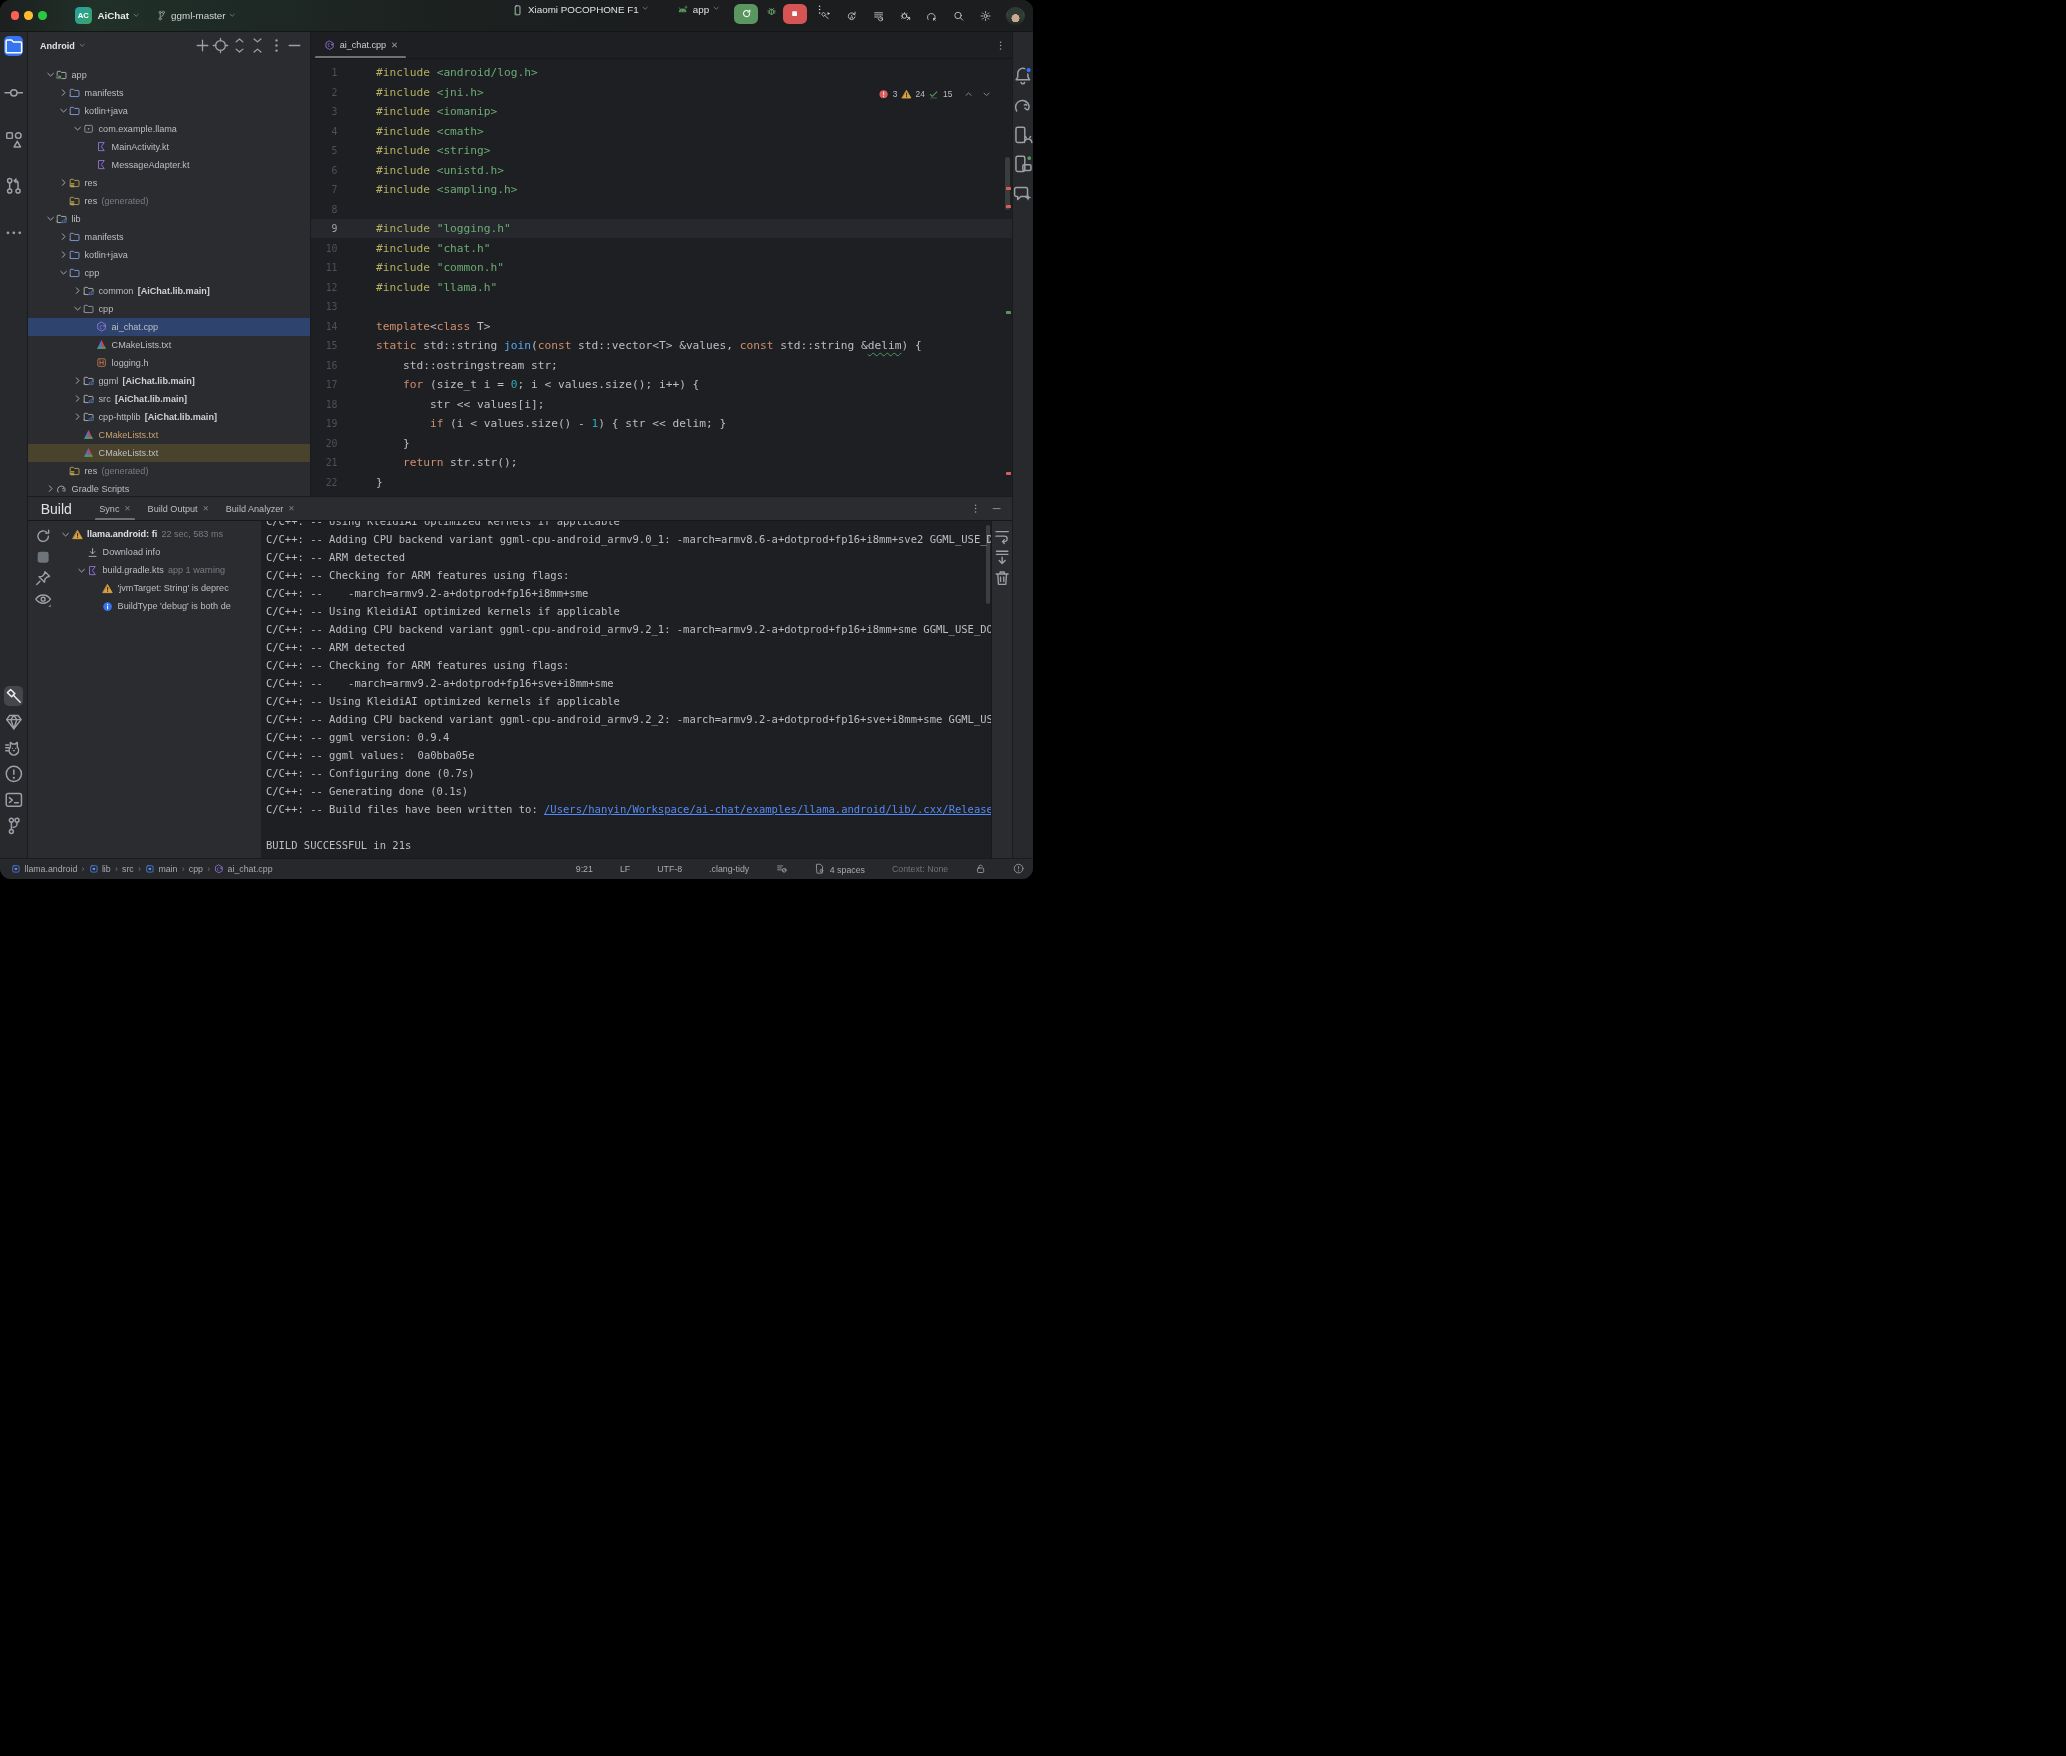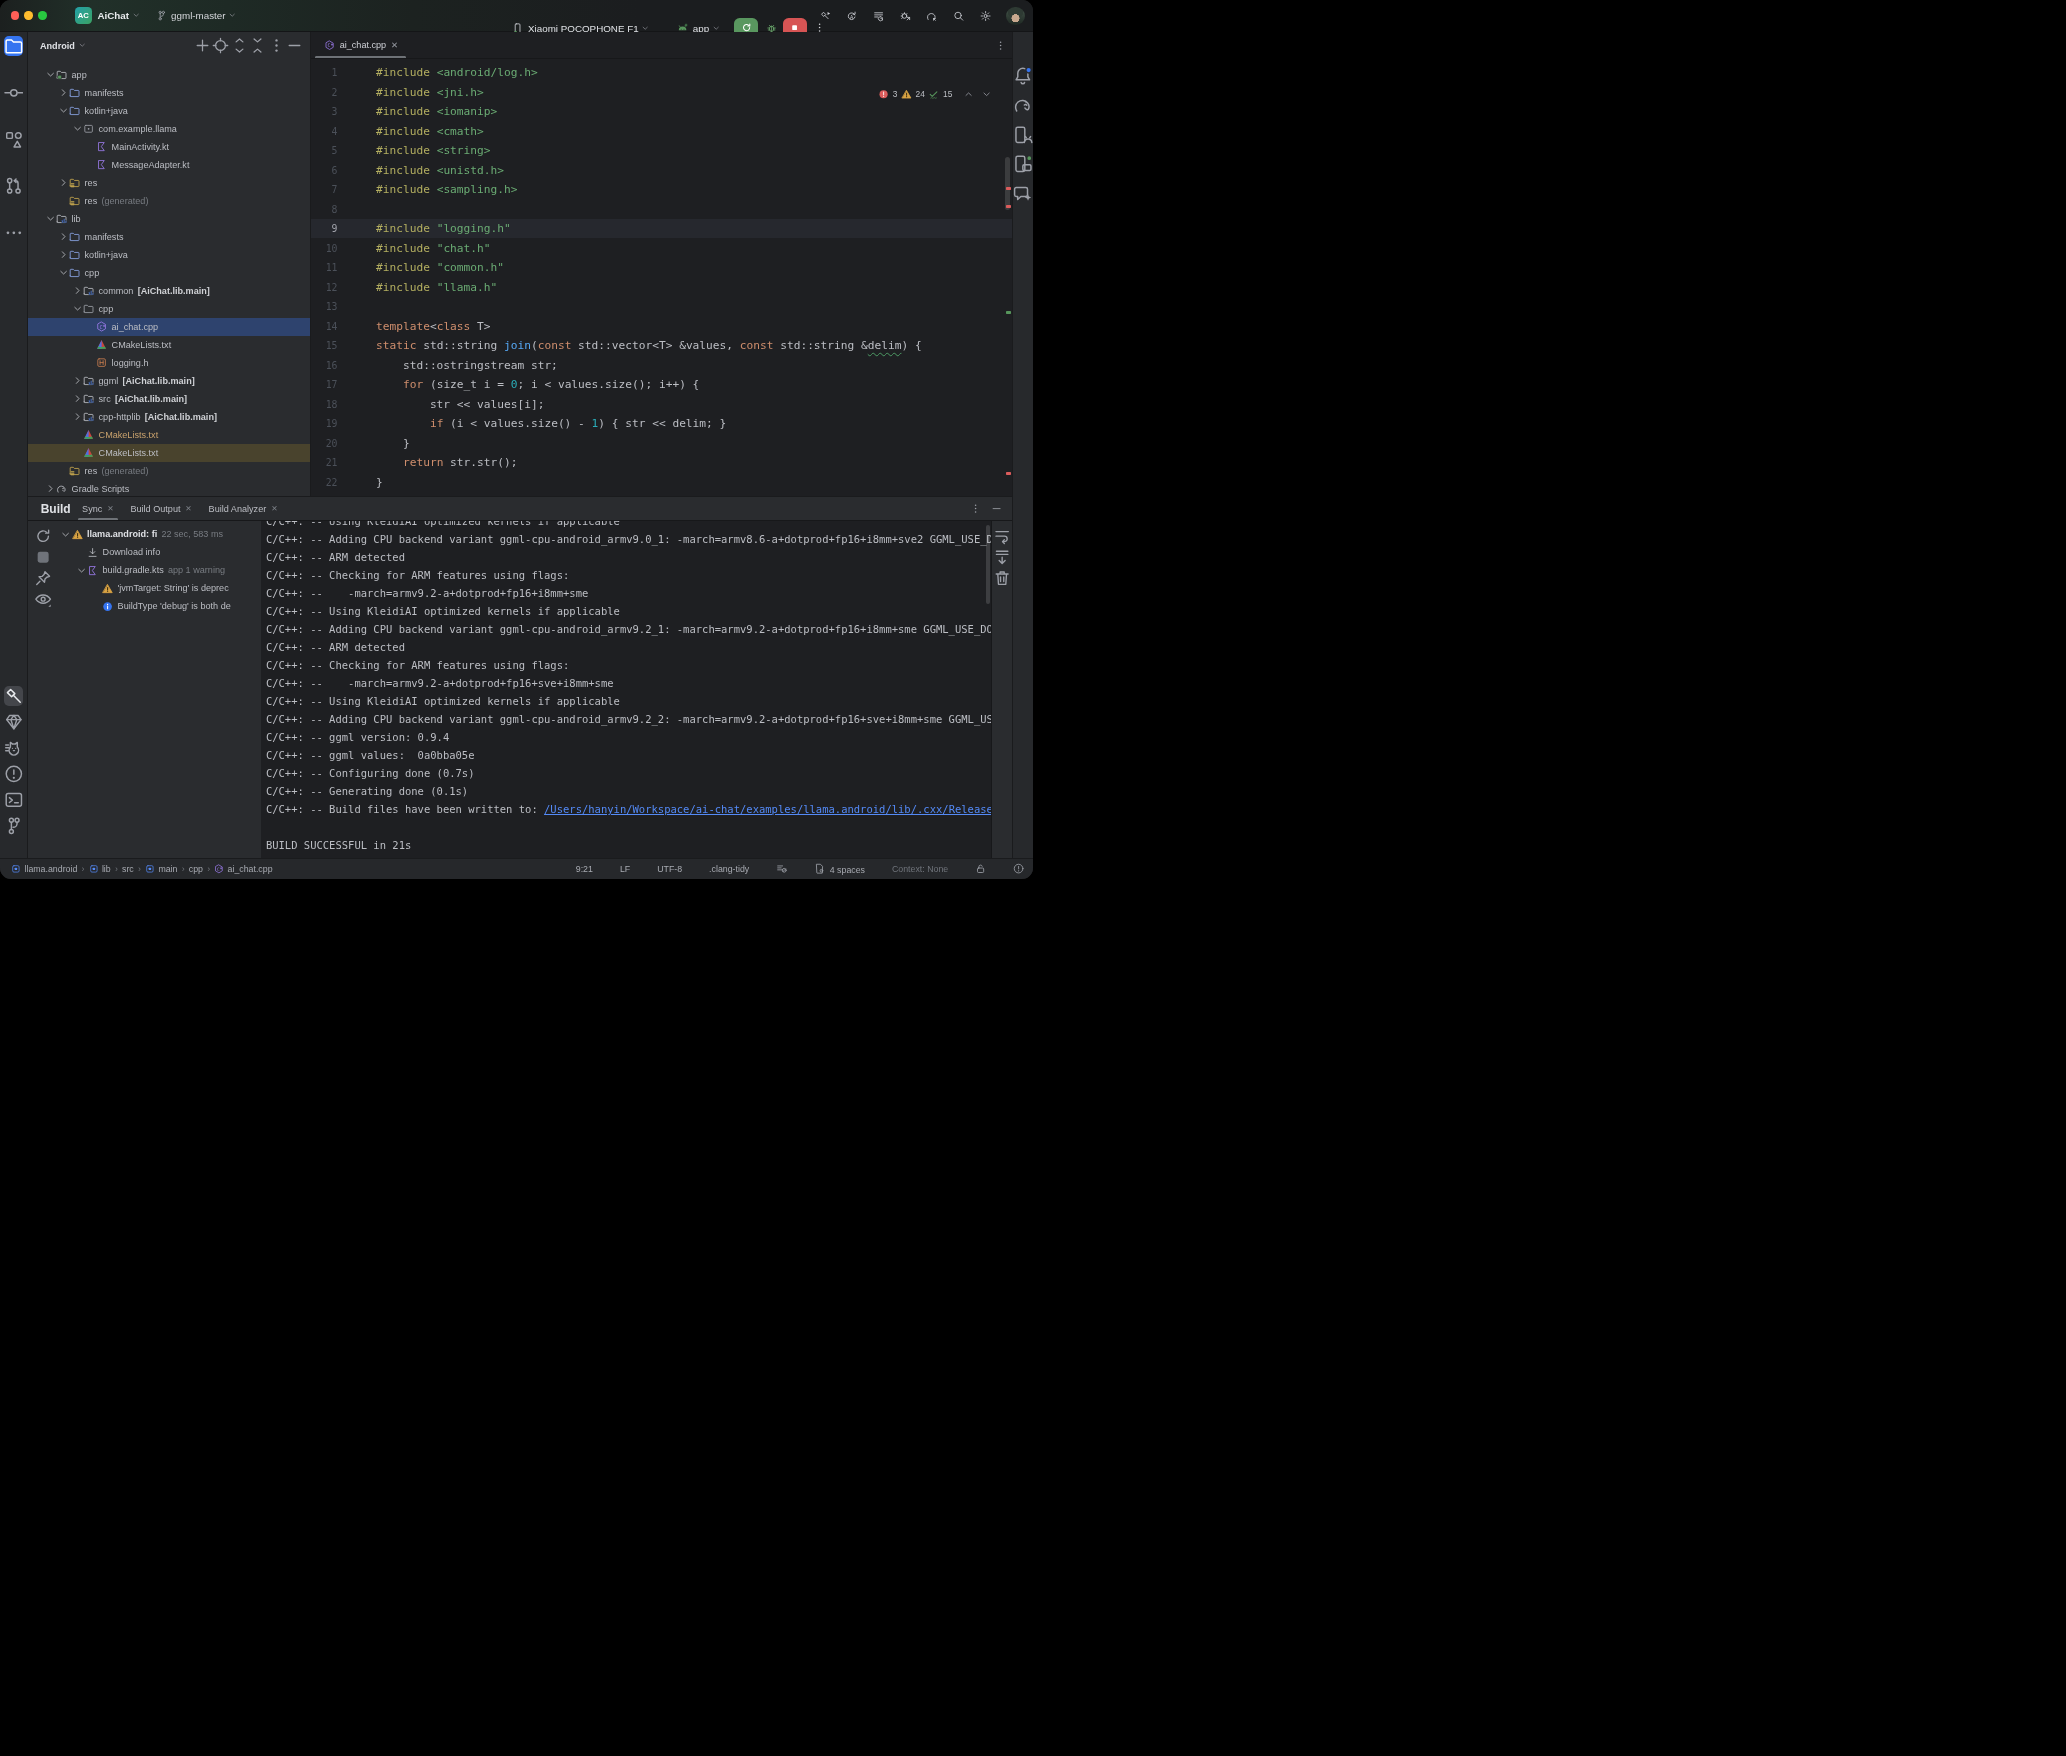--- a/index.html
+++ b/index.html
@@ -12,21 +12,21 @@
     border-bottom:0.7px solid #141517;}
   .traffic{display:flex;gap:5.6px;margin-left:10.5px;}
   .tl{width:8.4px;height:8.4px;border-radius:50%;}
   .tl.r{background:#FE5F57}.tl.y{background:#FEBC2E}.tl.g{background:#28C840}
   .ac-badge{width:17px;height:17px;border-radius:4.2px;margin-left:28px;
     background:linear-gradient(135deg,#23A1A8,#3BA163);color:#fff;font-weight:bold;font-size:7.7px;
     display:flex;align-items:center;justify-content:center;}
   .tb-name{font-size:9.8px;font-weight:600;color:#E8EAED;margin-left:5.6px;}
   .tb-branch{font-size:9.8px;color:#D5D7DB;margin-left:4.2px;}
   .chev{width:8.4px;height:8.4px;color:#9DA0A8;margin-left:2.8px;display:inline-flex;}
-  .tb-run{position:absolute;left:512px;top:12px;height:32px;display:flex;align-items:center;}
+  .tb-run{position:absolute;left:512px;top:4px;height:32px;display:flex;}
   .tb-run .txt{font-size:9.8px;color:#DFE1E5;margin-left:4.9px;white-space:nowrap;}
   .btn-run{width:24px;height:19.7px;border-radius:5.6px;background:#59975F;margin-left:14px;
     display:flex;align-items:center;justify-content:center;}
   .btn-stop{width:24px;height:19.7px;border-radius:5.6px;background:#D75454;margin-left:5.6px;
     display:flex;align-items:center;justify-content:center;}
   .tb-right{position:absolute;right:8.4px;top:0;height:32px;display:flex;align-items:center;gap:15.5px;color:#CED0D6;}
   .tb-right .ic{width:14px;height:14px;}
   .avatar{width:18.3px;height:18.3px;border-radius:50%;
     background:radial-gradient(circle at 50% 62%,#C8A88E 0 27%,rgba(0,0,0,0) 28%),
                radial-gradient(circle at 50% 28%,#2E3A33 0 46%,rgba(0,0,0,0) 47%),
@@ -80,21 +80,21 @@
   .t-n{color:#2AACB8}.t-p{color:#BCBEC4}
   .t-u{color:#BCBEC4;text-decoration:underline wavy #4C9A64 0.7px;text-underline-offset:2.8px;}
   .inspections{position:absolute;top:29.5px;right:19.7px;display:flex;align-items:center;gap:3.5px;font-size:8.4px;color:#BCBEC4;z-index:3;}
   .inspections .ic{width:10.5px;height:10.5px;}
   .insp-arrows{display:flex;gap:7px;margin-left:7px;color:#9DA0A8;}
   .ed-scroll{position:absolute;right:2.1px;top:98px;width:4.9px;height:53px;border-radius:2.8px;background:rgba(255,255,255,.13);}
   .stripe-mark{position:absolute;right:1.4px;width:4.9px;height:2.8px;border-radius:0.7px;}
   
   .buildpanel{flex:1;border-top:0.7px solid #1A1B1D;display:flex;flex-direction:column;min-height:0;background:#2A2C2F;}
   .btabs{height:24px;flex:0 0 24px;display:flex;align-items:center;padding-left:12.7px;border-bottom:0.7px solid #17181A;}
-  .btitle{font-size:12px;font-weight:700;color:#DFE1E5;margin-right:3px;}
+  .btitle{font-size:14px;font-weight:400;color:#DFE1E5;margin-right:19px;}
   .btab{height:100%;display:flex;align-items:center;gap:4.9px;padding:0 8.4px;font-size:9.1px;color:#BCBEC4;position:relative;cursor:pointer;}
   .btab .x{color:#7F838A;font-size:7.7px;}
   .btab.sel::after{content:"";position:absolute;left:4.2px;right:4.2px;bottom:0;height:2.1px;background:#6E7277;border-radius:1.4px 1.4px 0 0;}
   .btabs .sp{flex:1;}
   .btabs .ric{display:flex;gap:9.8px;margin-right:9.8px;color:#9DA0A8;}
   .bcontent{flex:1;display:flex;min-height:0;}
   .syncpane{width:233px;flex:0 0 233px;display:flex;background:#2A2C2F;}
   .minicol{width:31px;flex:0 0 31px;display:flex;flex-direction:column;align-items:center;gap:2.8px;padding-top:5.6px;}
   .mini-btn{width:18.3px;height:18.3px;border-radius:3.5px;display:flex;align-items:center;justify-content:center;color:#9DA0A8;}
   .synctree{flex:1;padding-top:4.2px;overflow:hidden;}

